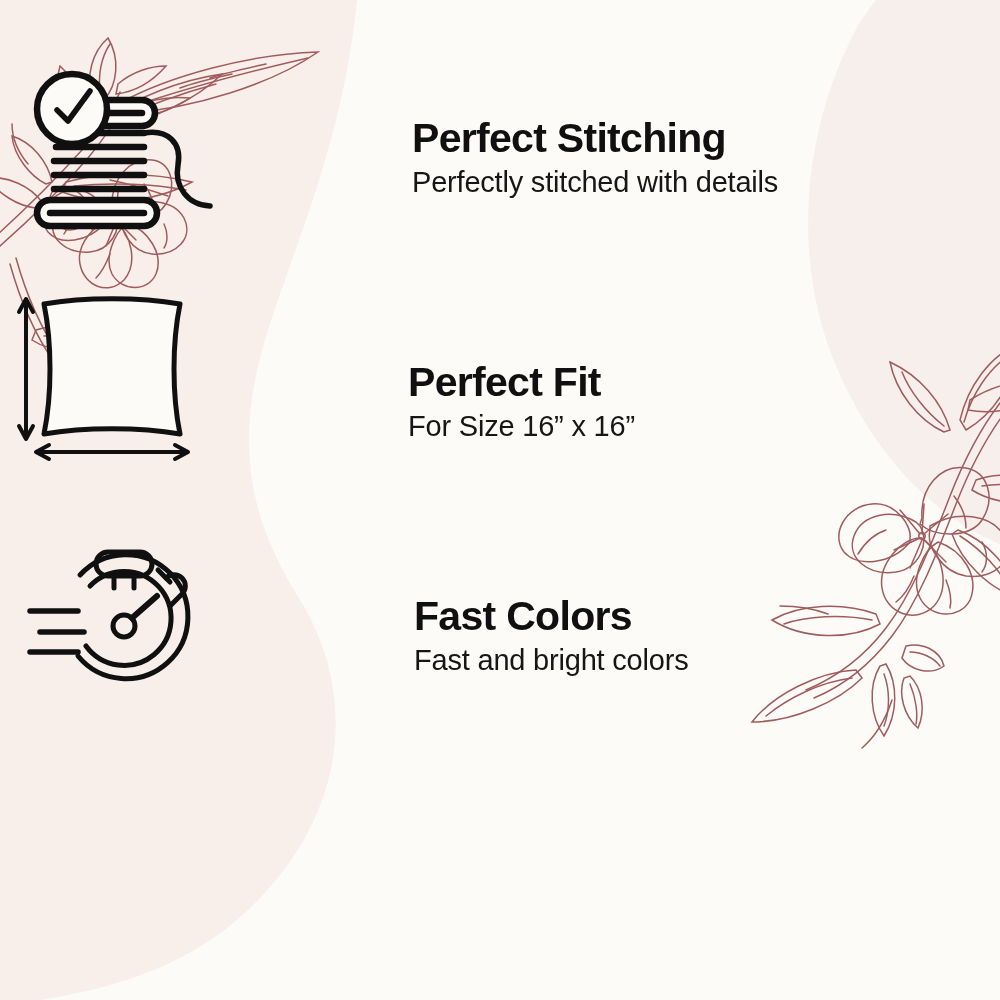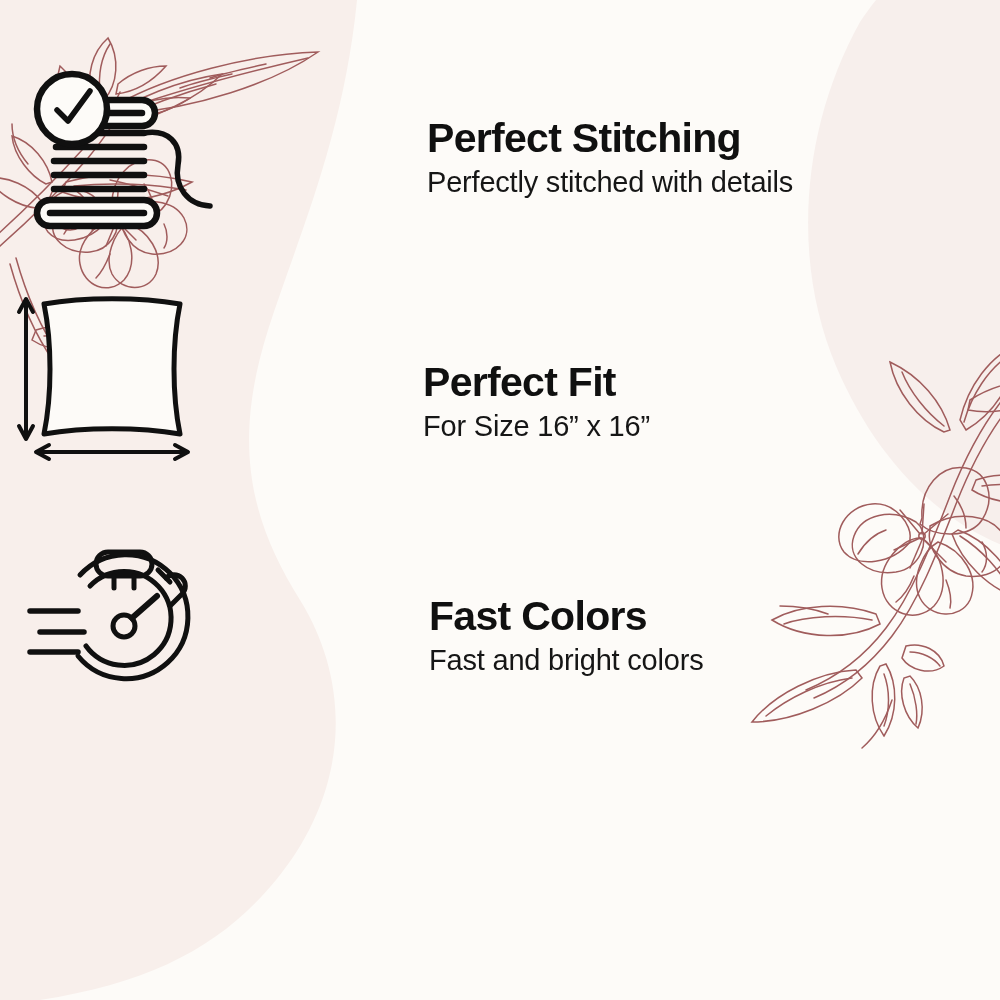--- a/index.html
+++ b/index.html
@@ -25,21 +25,20 @@
     pointer-events: none;
   }
 
   
   .feature-row {
     position: absolute;
     left: 0;
     width: 1000px;
     display: flex;
     align-items: center;
-    gap: 15px;
   }
   .feature-icon {
     position: relative;
     flex: 0 0 auto;
     width: 230px;
     height: 200px;
     display: flex;
     align-items: center;
     justify-content: center;
   }

